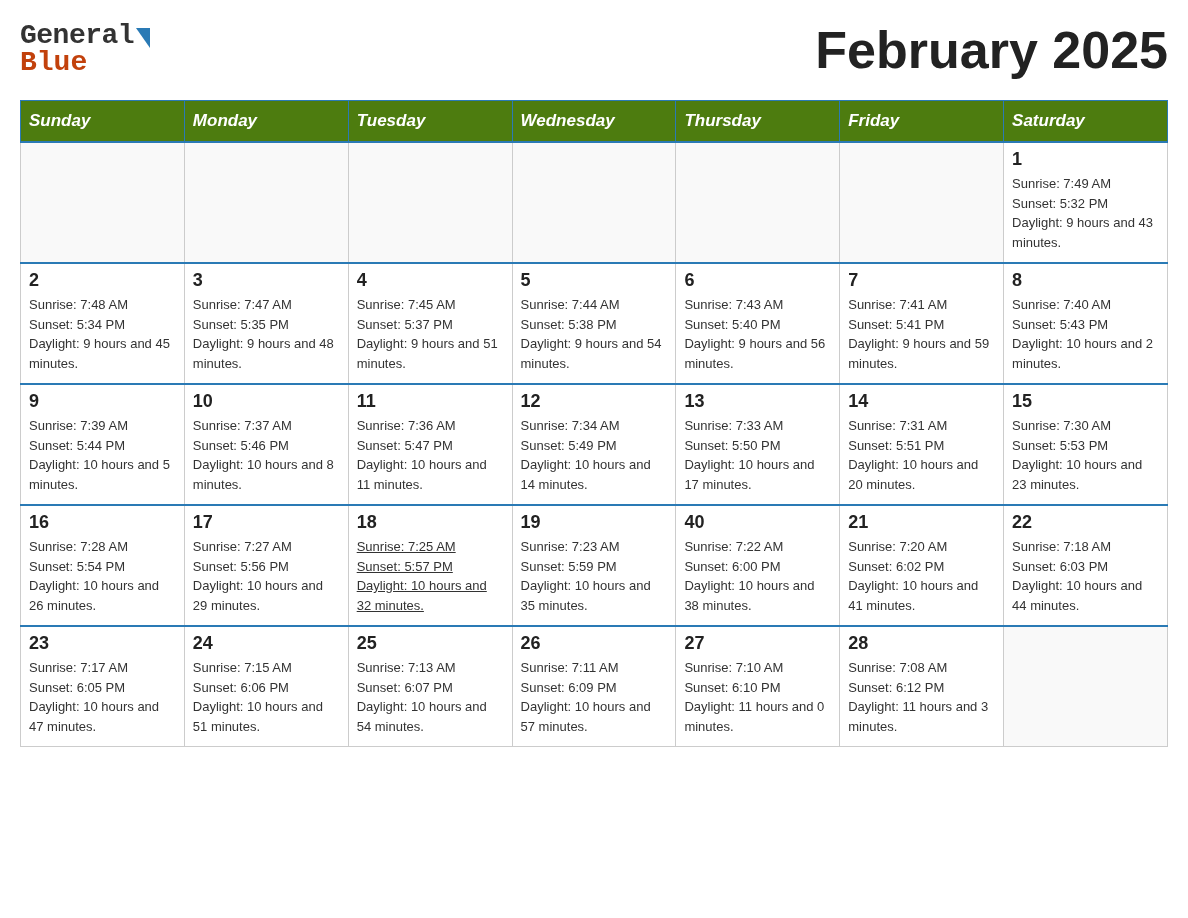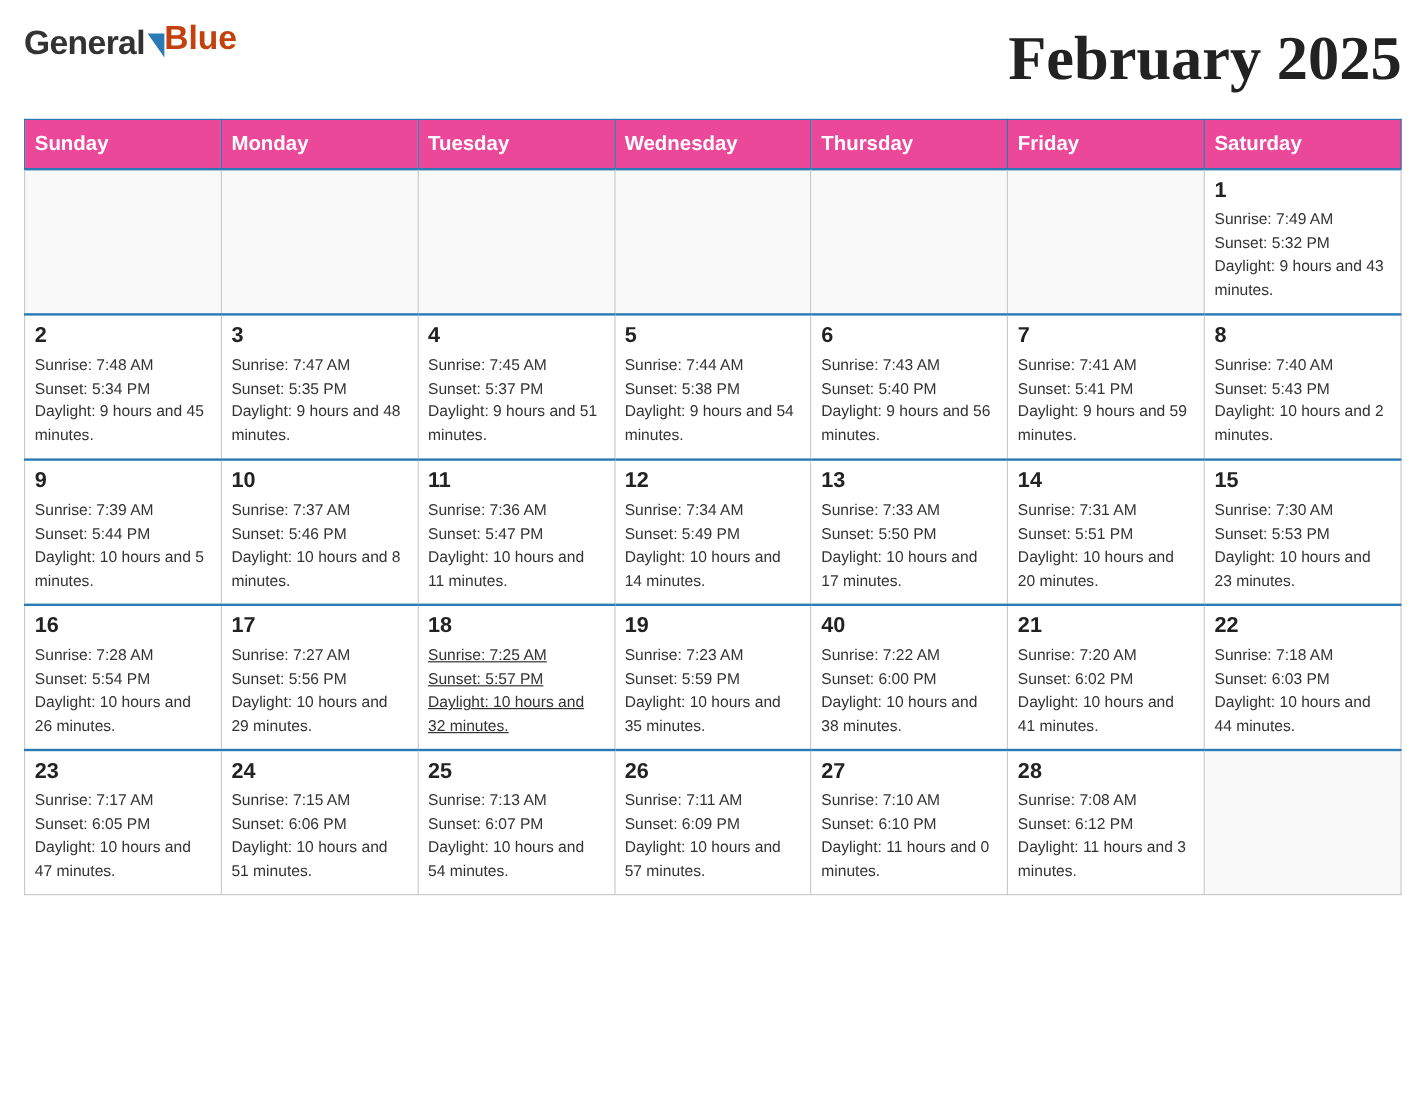--- a/index.html
+++ b/index.html
@@ -11,22 +11,23 @@
       min-height: 918px;
     }
     .header {
       display: flex;
       justify-content: space-between;
       align-items: flex-start;
       margin-bottom: 20px;
     }
     .logo {
       display: flex;
-      flex-direction: row;
+      flex-direction: column;
       align-items: flex-start;
+      font-family: Liberation Mono, monospace;
     }
     .logo-top {
       display: flex;
       align-items: center;
     }
     .logo-general {
       font-size: 28px;
       font-weight: bold;
       color: #333;
       letter-spacing: -0.5px;
@@ -41,45 +42,45 @@
       margin-top: 4px;
     }
     .logo-blue {
       font-size: 28px;
       font-weight: bold;
       color: #c2410c;
       margin-top: -4px;
     }
     .title-section {
       text-align: center;
-      font-family: Liberation Serif, serif;
     }
     .month-title {
       font-size: 52px;
       font-weight: bold;
       color: #222;
     }
     .location {
       font-size: 22px;
       color: #444;
       margin-top: 4px;
     }
     .calendar {
       width: 100%;
       border-collapse: collapse;
       border: 1px solid #ccc;
     }
     .calendar th {
-      background-color: #ec4899;
+      background-color: #4d7c0f;
       color: #fff;
       font-size: 17px;
       font-weight: bold;
       padding: 10px 8px;
       text-align: left;
       border: 1px solid #2a7ab5;
+      font-style: italic;
     }
     .calendar td {
       vertical-align: top;
       width: calc(100% / 7);
       padding: 6px 8px 10px 8px;
       border: 1px solid #ccc;
       font-size: 13px;
       color: #333;
       min-height: 100px;
     }

